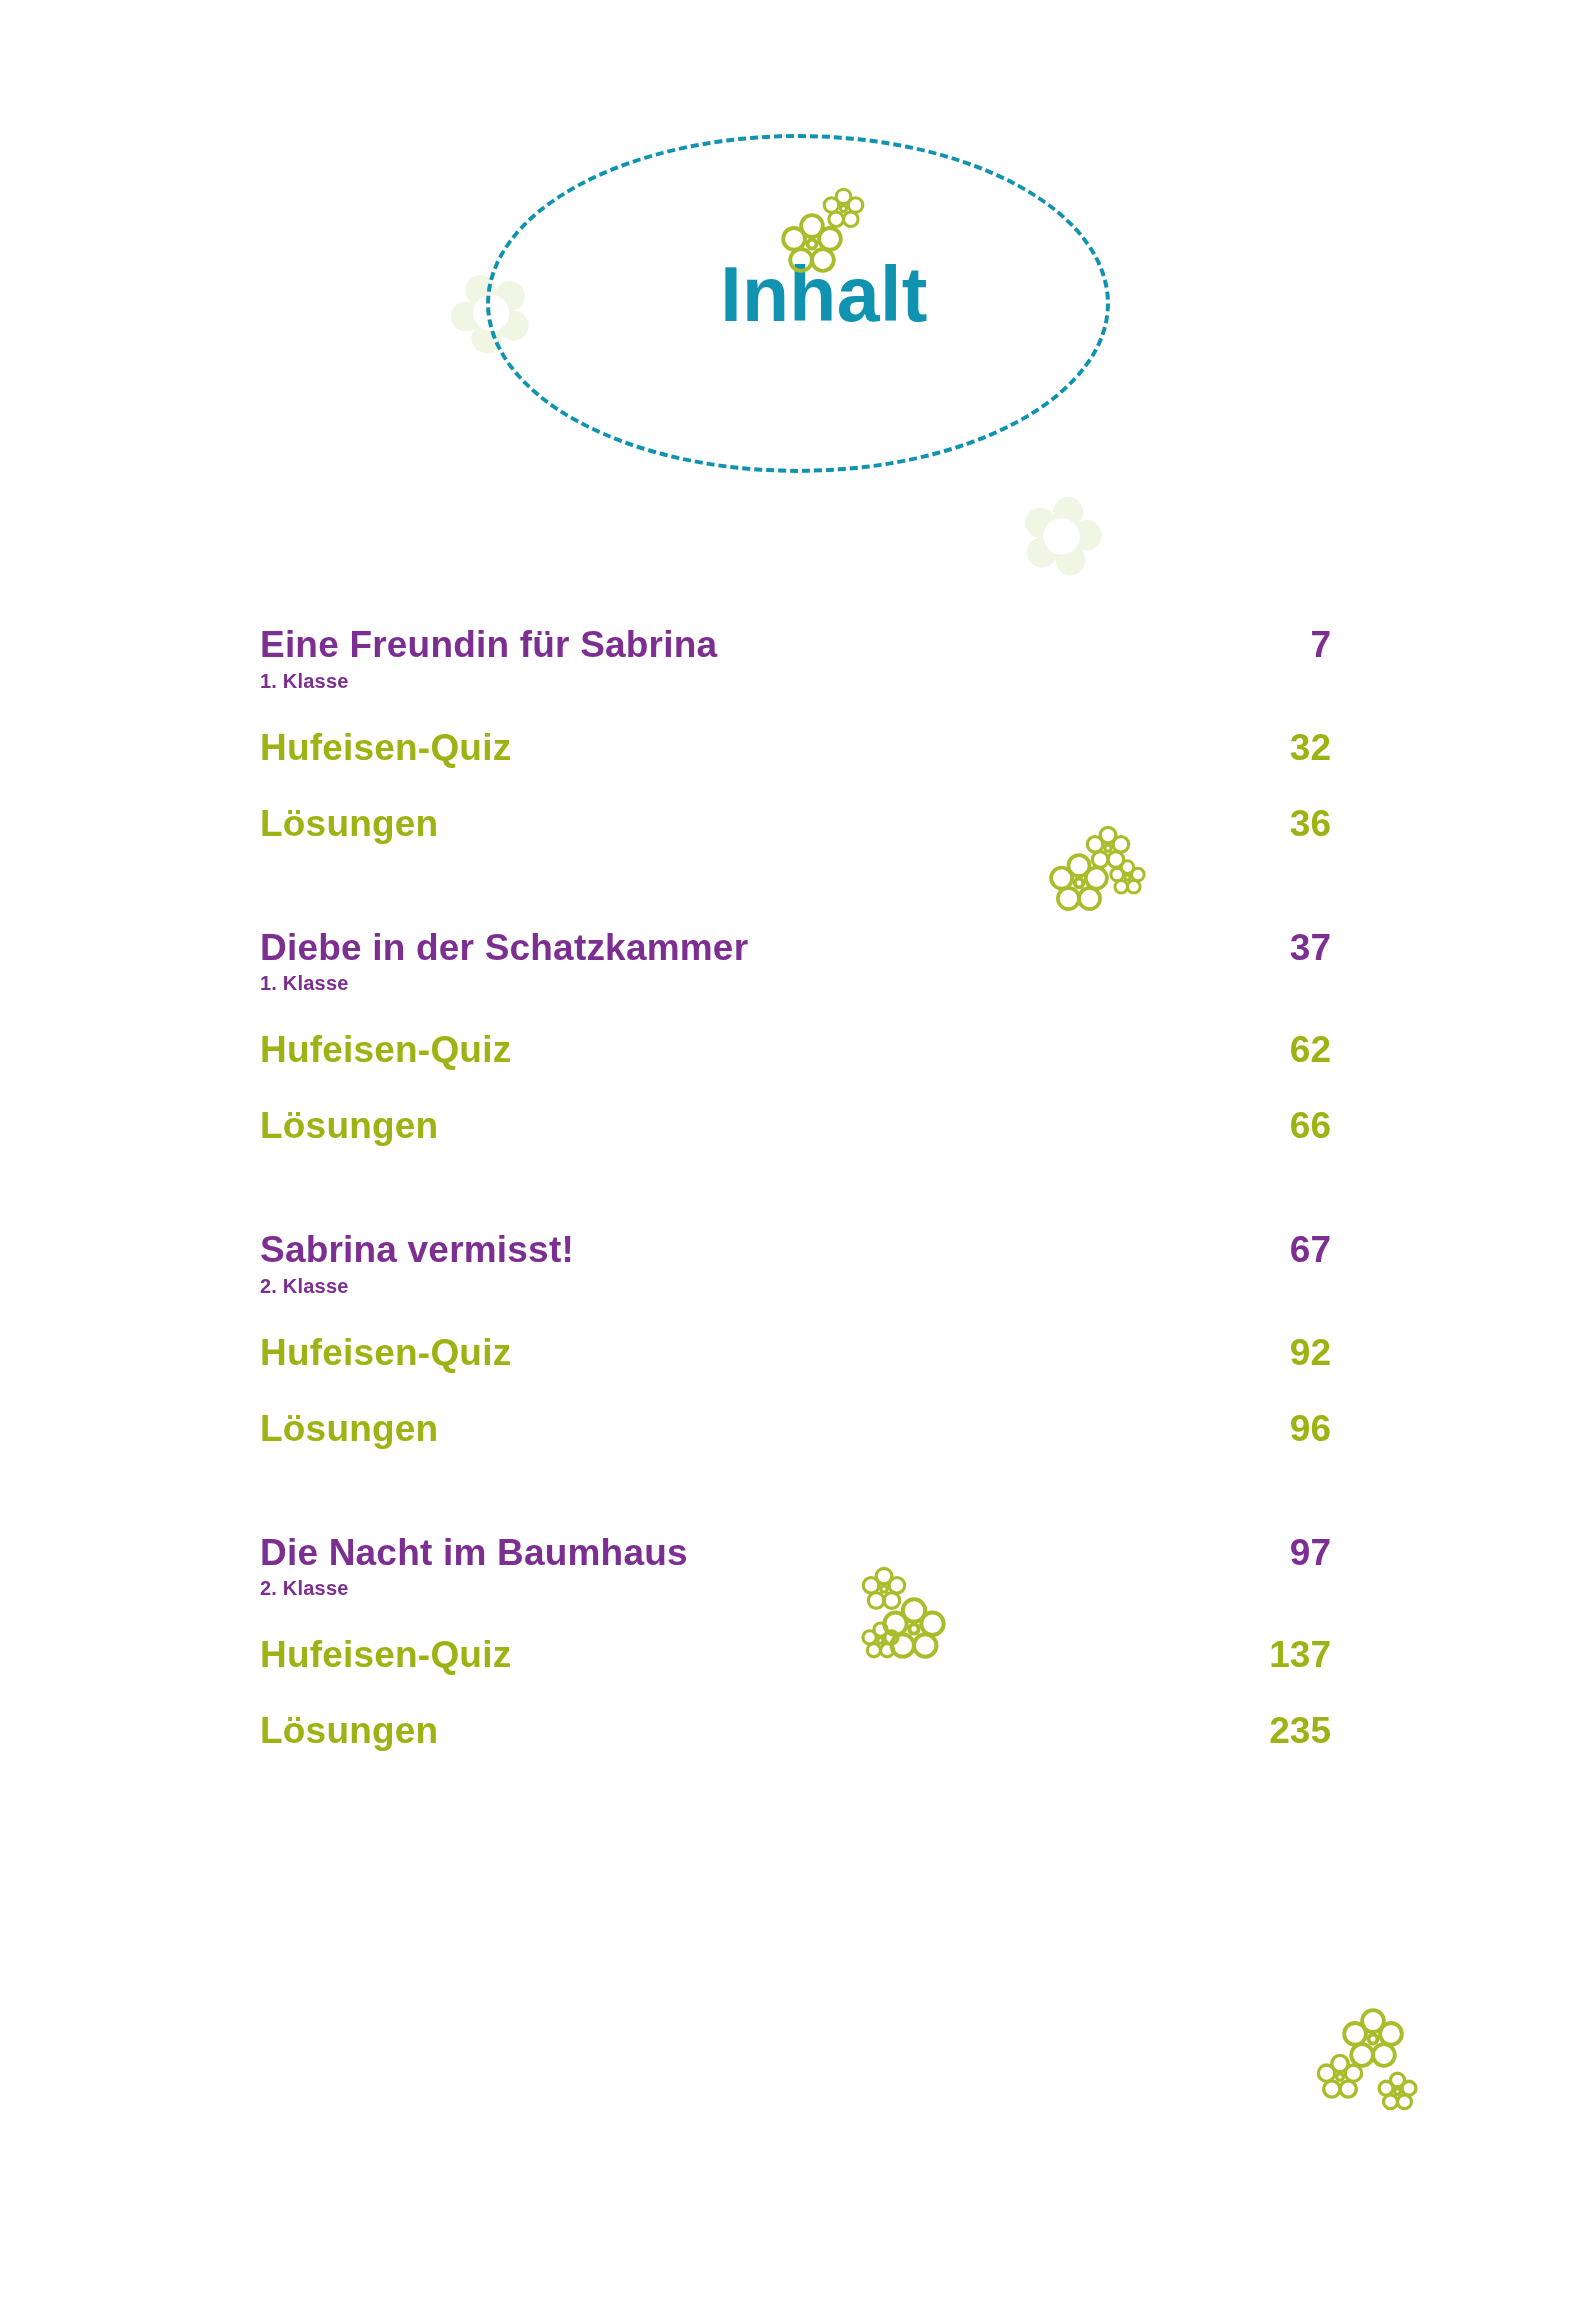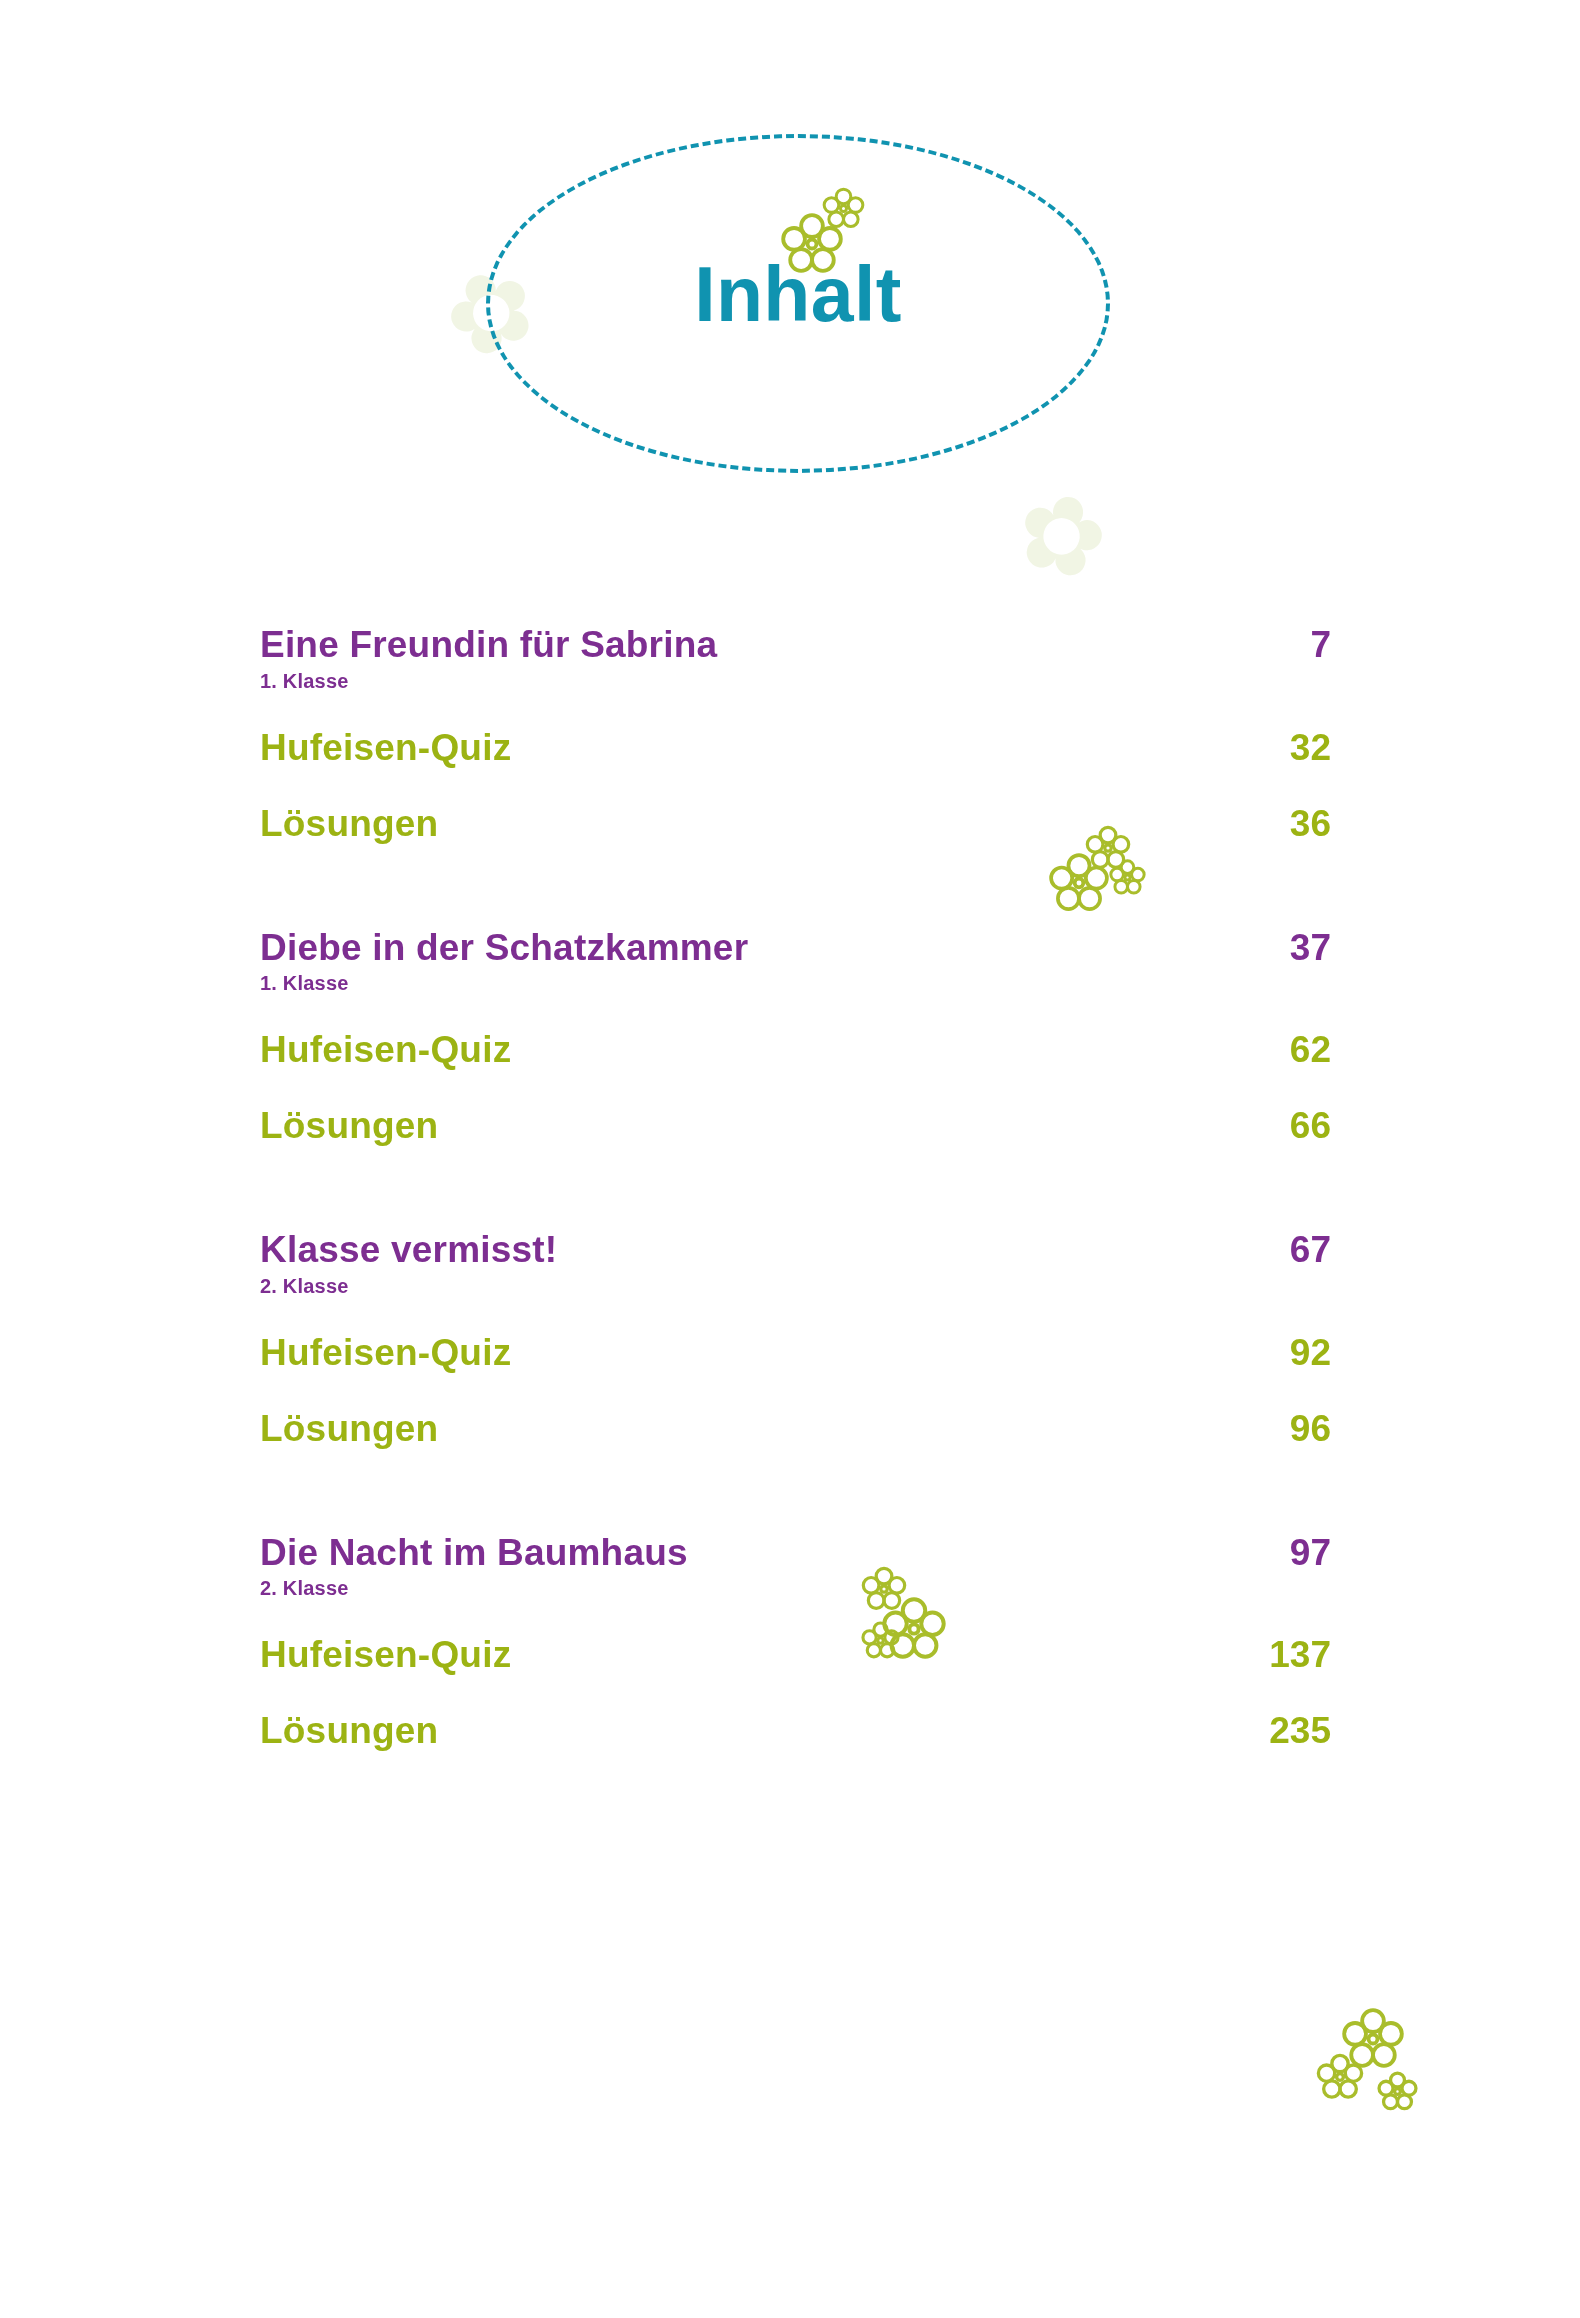--- a/index.html
+++ b/index.html
@@ -28,21 +28,21 @@
     left: 486px;
     top: 27px;
     width: 624px;
     height: 339px;
     border: 4.5px dashed #1093b0;
     border-radius: 50% / 50%;
     box-sizing: border-box;
   }
   .page-title {
     position: absolute;
-    left: 486px;
+    left: 512px;
     top: 143px;
     width: 624px;
     text-align: center;
     font-size: 77px;
     font-weight: bold;
     color: #1093b0;
     letter-spacing: 0.4px;
     font-family: "Liberation Sans", sans-serif;
   }
 
@@ -269,21 +269,21 @@
       <span class="page">62</span>
     </div>
     <div class="row sub">
       <span class="label">Lösungen</span>
       <span class="page">66</span>
     </div>
   </div>
 
   <div class="group">
     <div class="row story">
-      <span class="label">Klasse vermisst!</span>
+      <span class="label">Sabrina vermisst!</span>
       <span class="page">67</span>
     </div>
     <div class="klasse">2. Klasse</div>
     <div class="row sub">
       <span class="label">Hufeisen-Quiz</span>
       <span class="page">92</span>
     </div>
     <div class="row sub">
       <span class="label">Lösungen</span>
       <span class="page">96</span>

